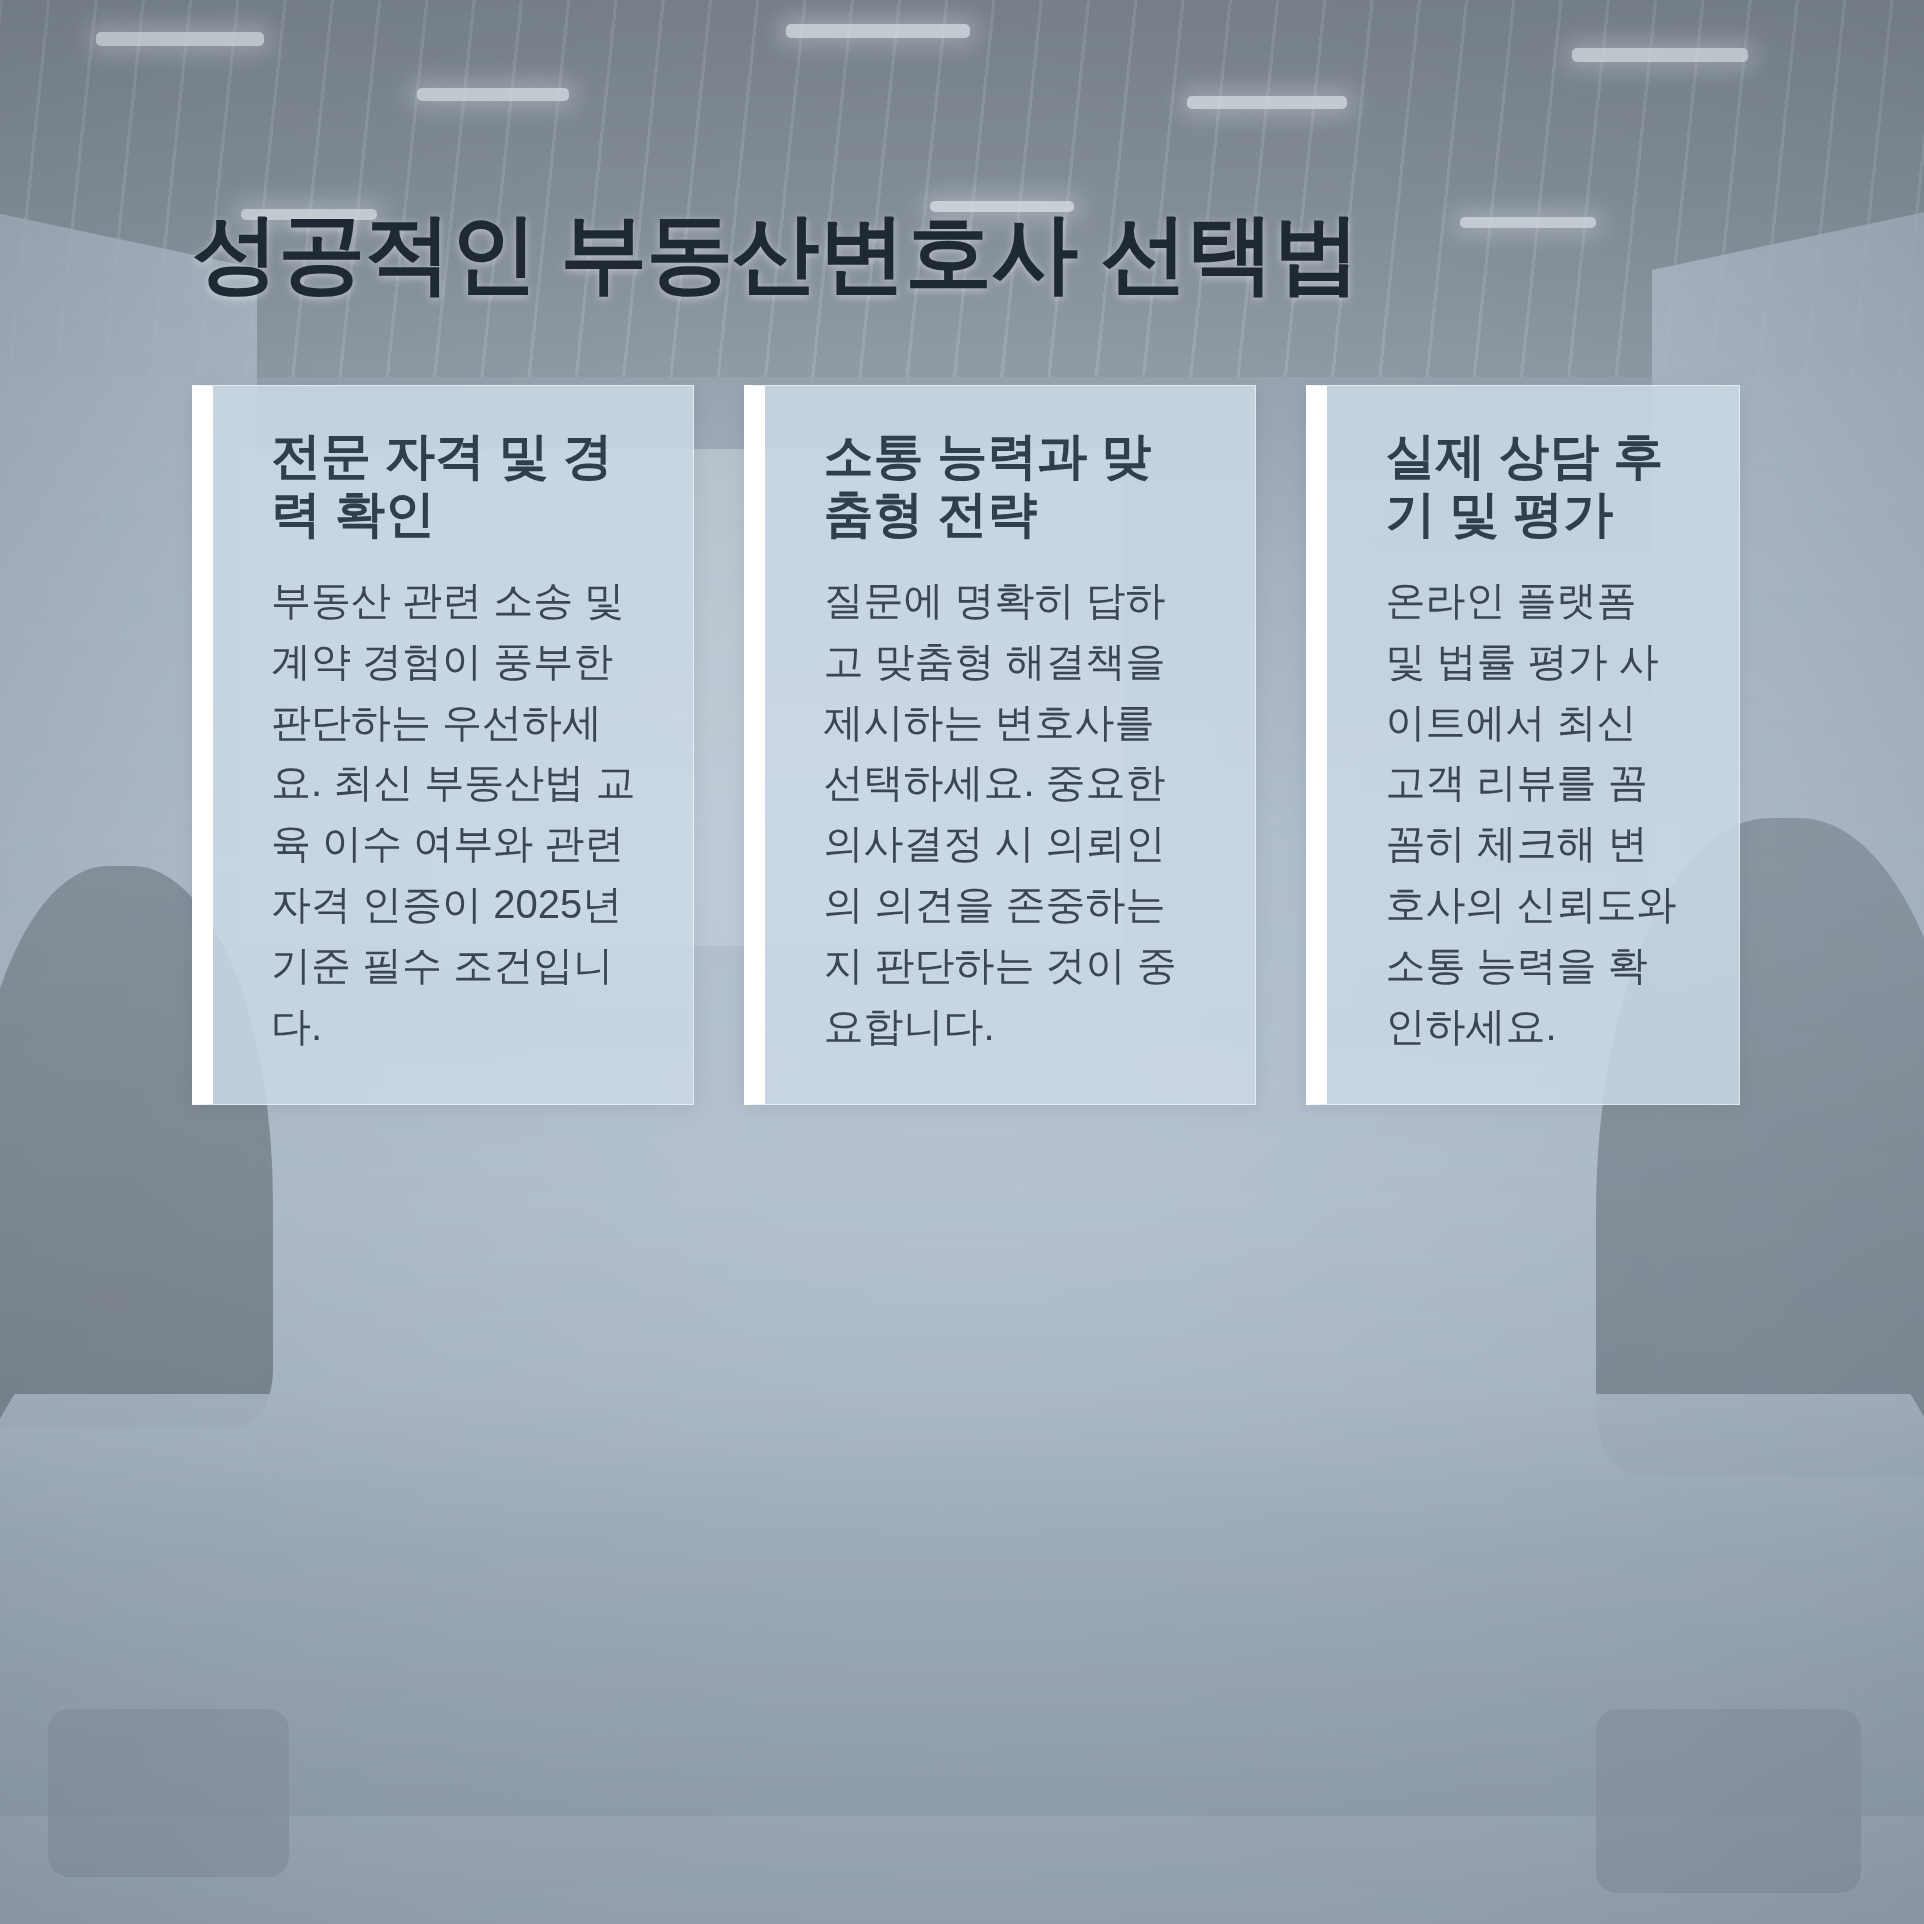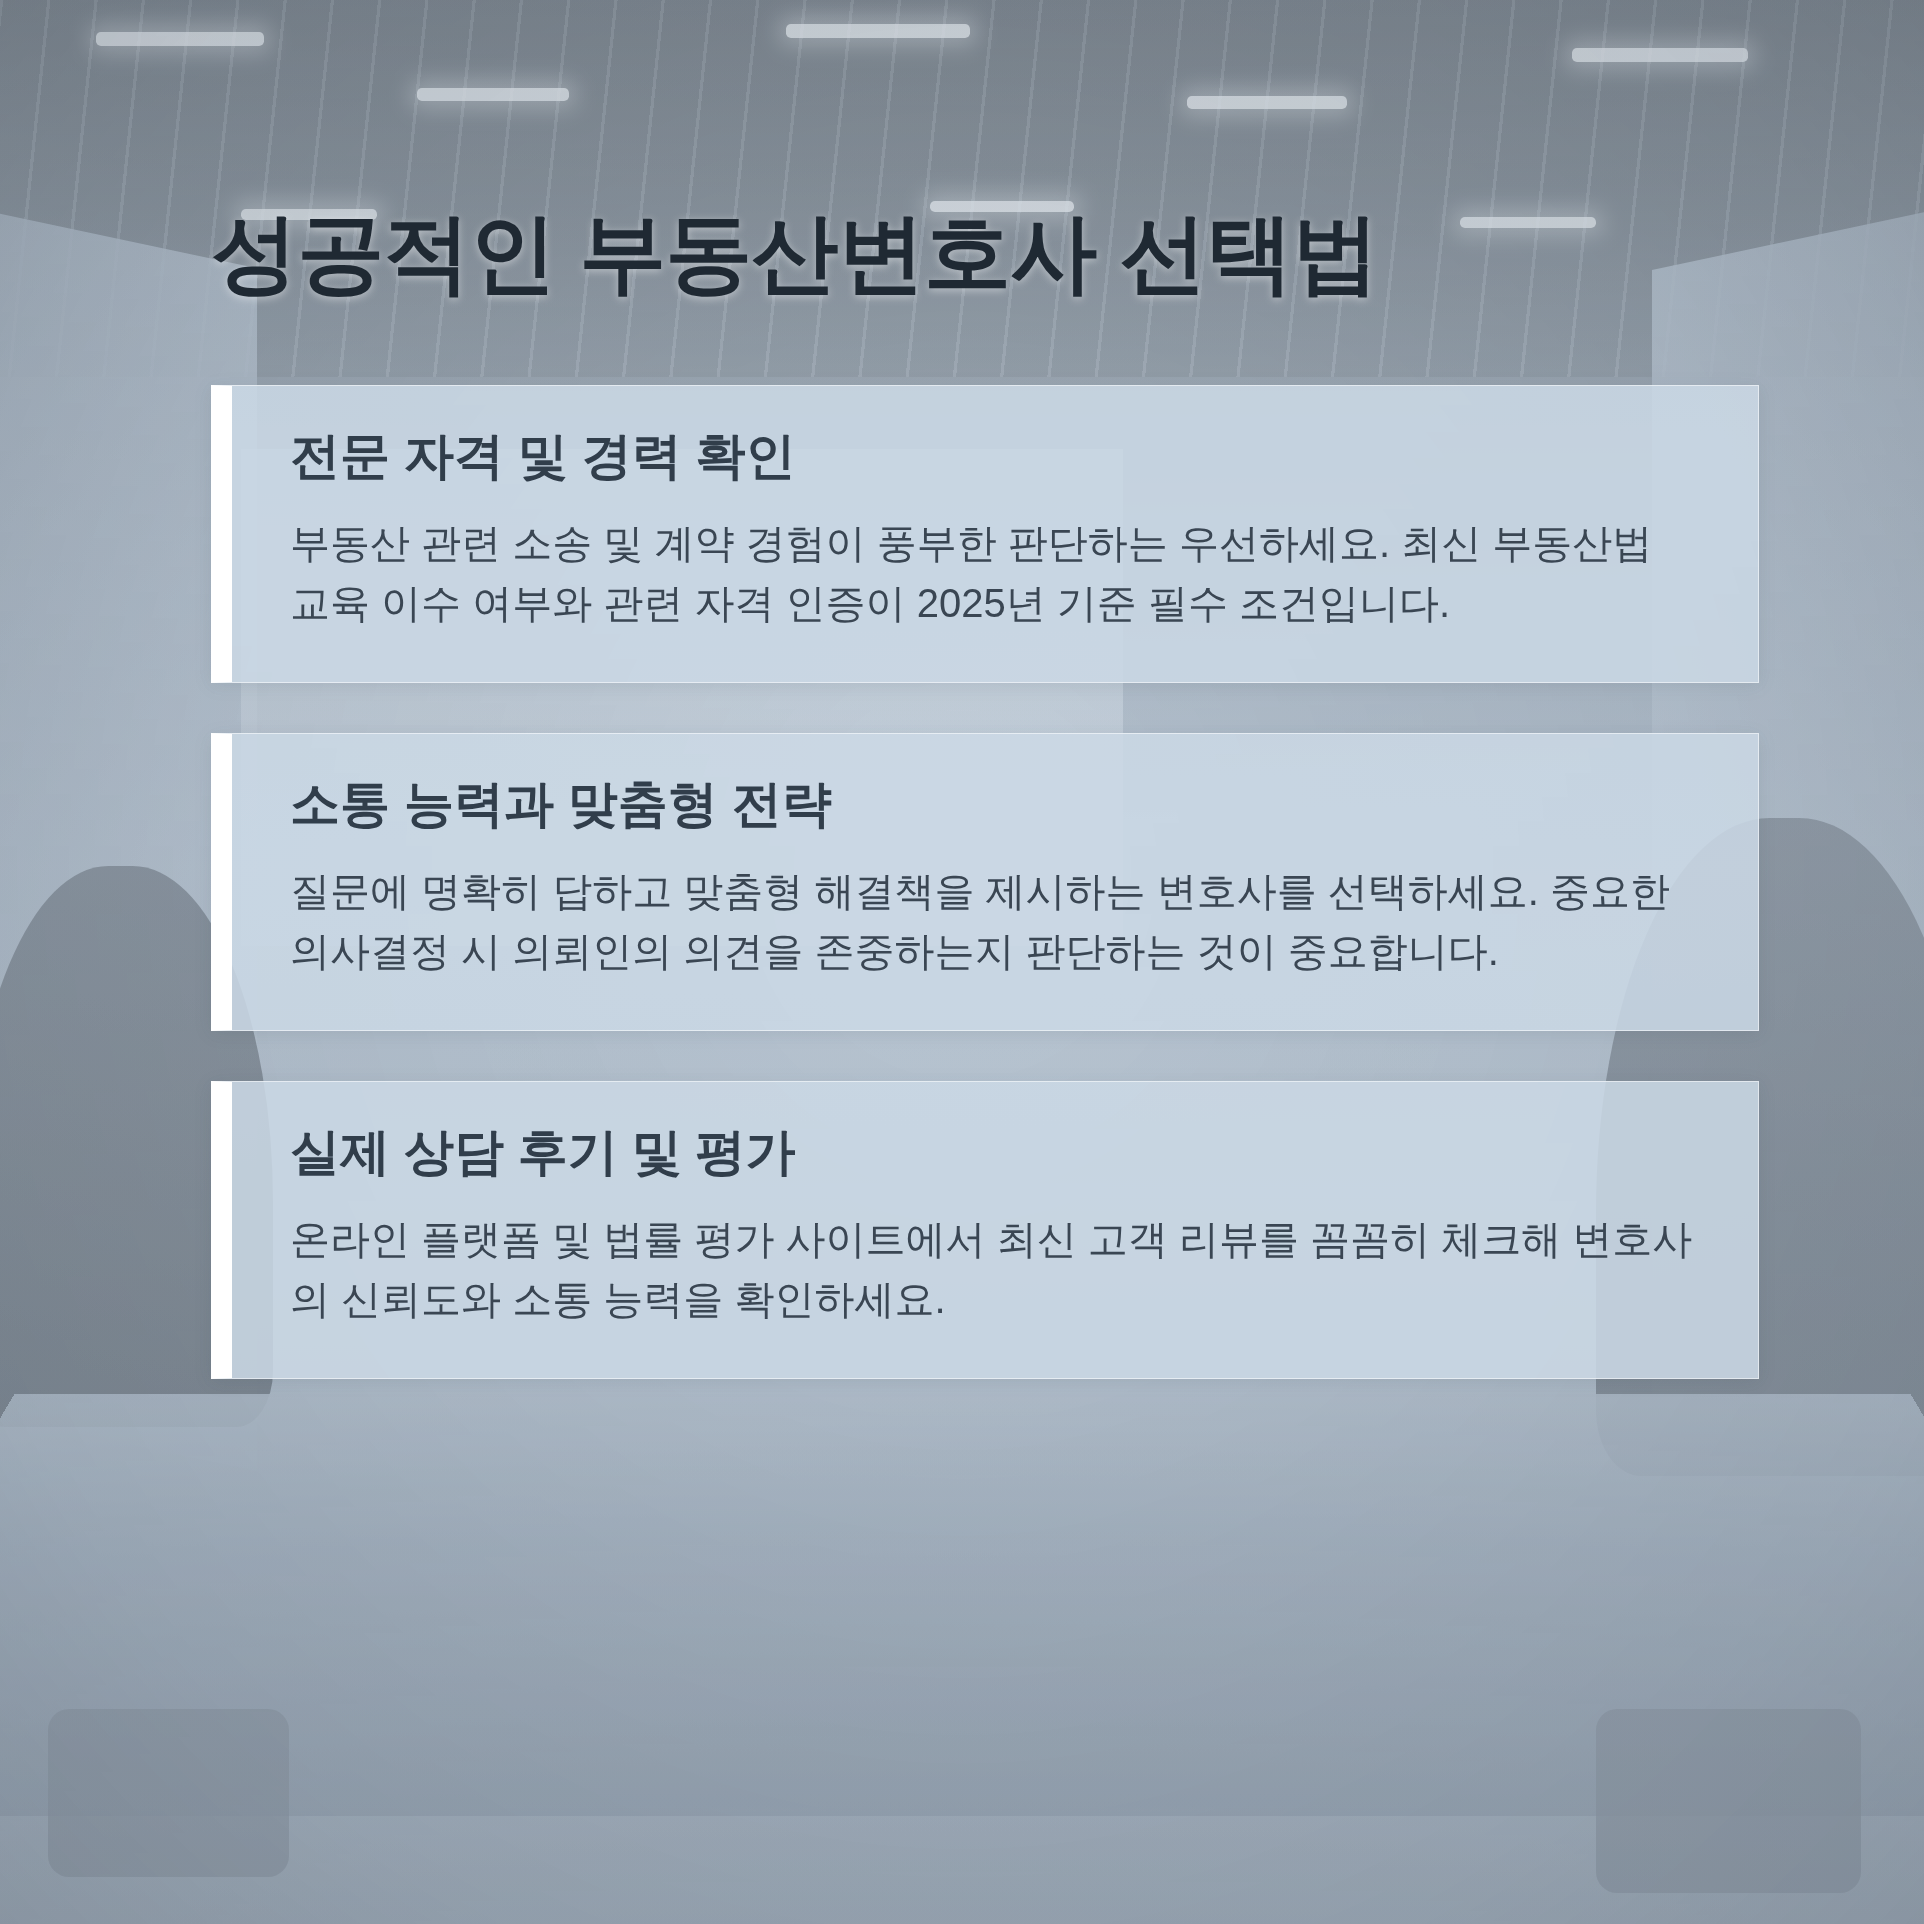--- a/index.html
+++ b/index.html
@@ -100,21 +100,20 @@
   .bg-tint {
     position: absolute;
     inset: 0;
     background: linear-gradient(180deg, rgba(205,218,230,0.42) 0%, rgba(198,211,224,0.50) 45%, rgba(190,204,218,0.46) 100%);
   }
 
   
   .content {
     position: absolute;
     inset: 0;
-    margin-left: 19px;
   }
 
   .title {
     position: absolute;
     left: 192px;
     top: 205px;
     margin: 0;
     font-size: 87px;
     line-height: 1.1;
     font-weight: 700;
@@ -122,21 +121,20 @@
     letter-spacing: -0.8px;
     text-shadow: 0 1.6px 8px rgba(255,255,255,0.45);
   }
 
   .cards {
     position: absolute;
     left: 192px;
     top: 385px;
     width: 1548px;
     display: flex;
-    flex-direction: column;
     gap: 50px;
   }
 
   .card {
     position: relative;
     background: rgba(203,216,229,0.86);
     border: 0.8px solid rgba(255,255,255,0.55);
     border-left: 21px solid #ffffff;
     padding: 42px 56px 48px 58px;
     box-shadow: 0 3.2px 17.6px rgba(40,55,70,0.10);

